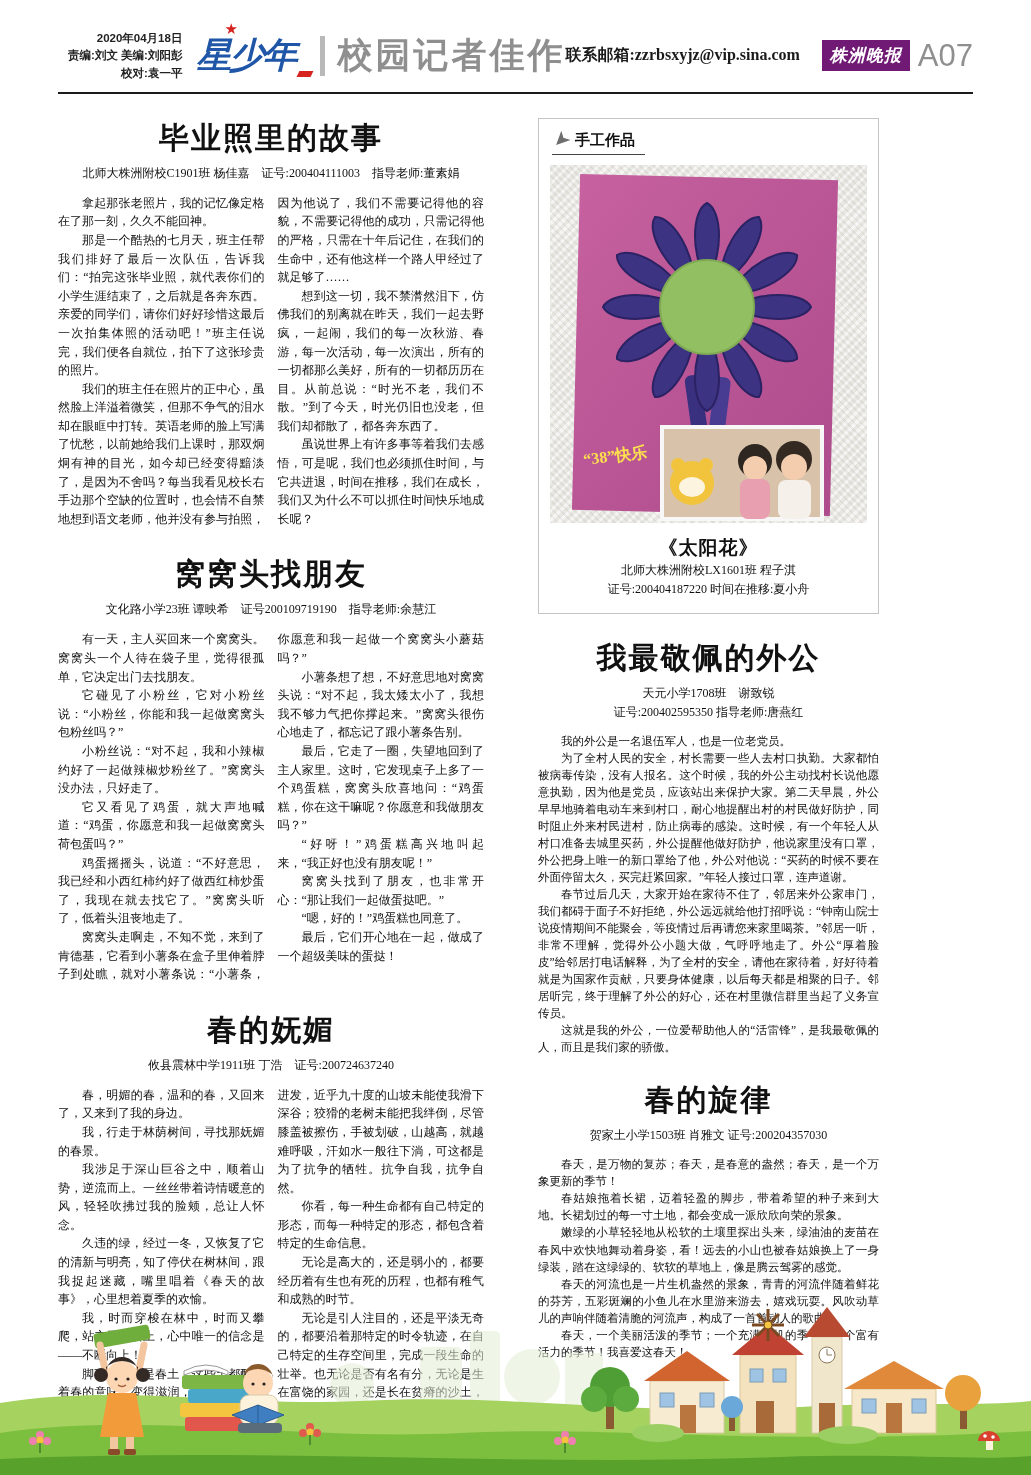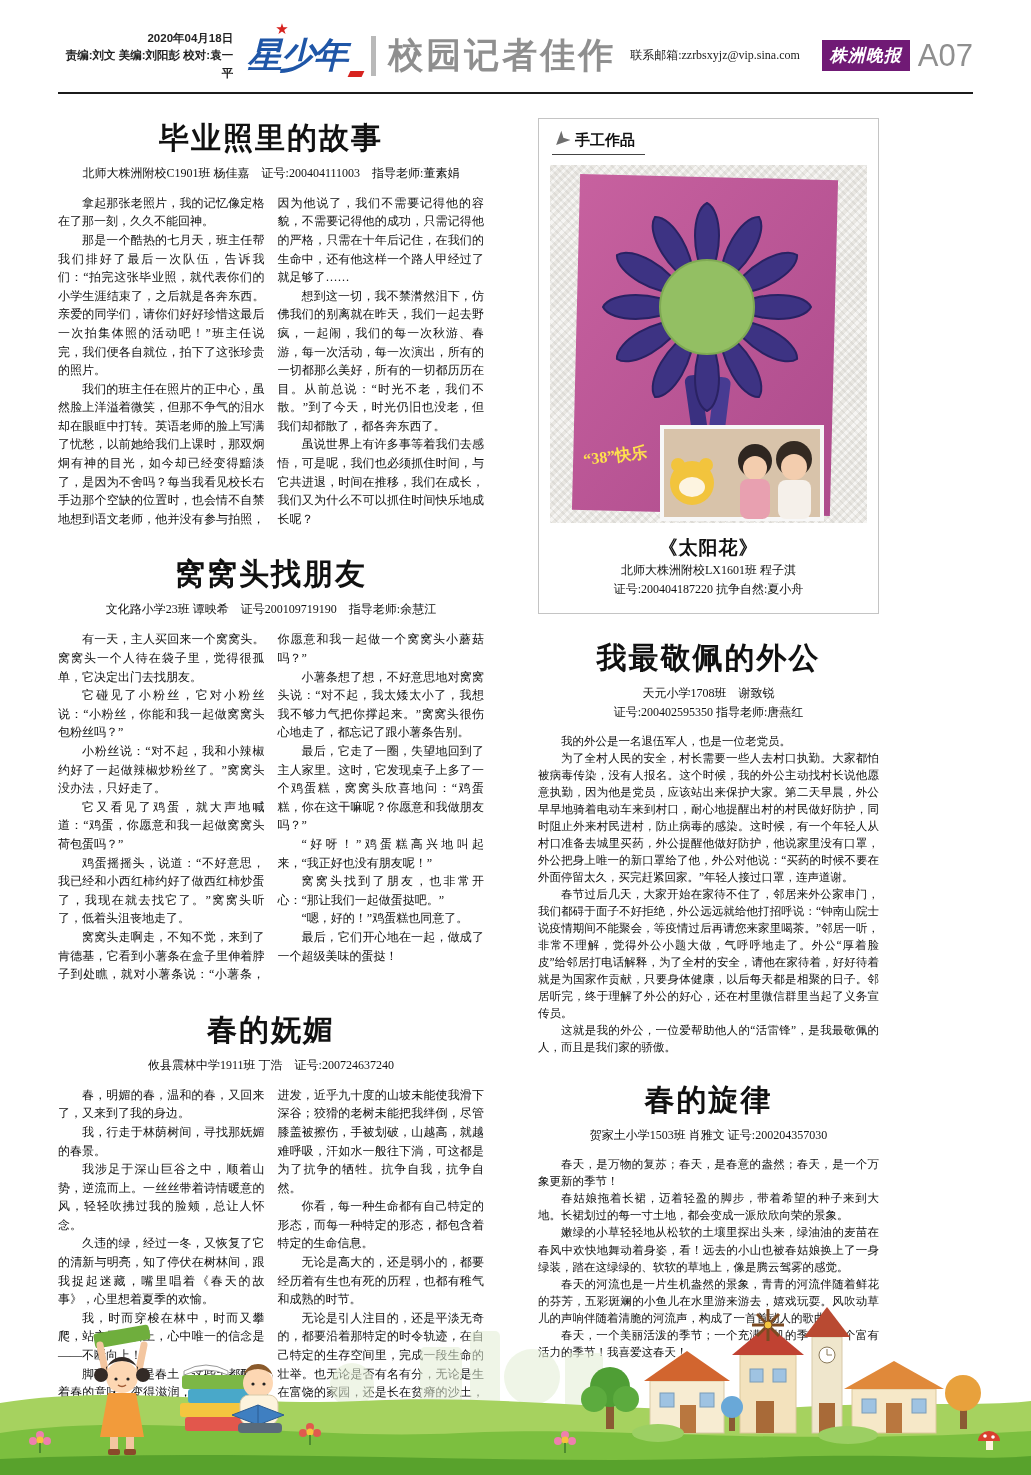--- a/index.html
+++ b/index.html
@@ -11,21 +11,21 @@
                font-family:"Liberation Sans","DejaVu Sans",sans-serif;font-weight:bold;}
   .logo{position:relative;margin-left:14px;width:118px;flex:0 0 auto;}
   .logo .logo-text{font-size:35px;font-weight:bold;font-style:italic;color:#1f56a7;letter-spacing:-2px;
                    font-family:"Liberation Sans","DejaVu Sans",sans-serif;}
   .logo .star{position:absolute;top:-12px;left:28px;color:#d7231f;font-size:15px;font-style:normal;}
   .logo .accent{position:absolute;bottom:2px;right:2px;width:14px;height:6px;background:#d7231f;
                 transform:skewX(-25deg);}
   .head-divider{width:5px;height:40px;background:#b9b9b9;margin:0 12px 0 6px;flex:0 0 auto;}
   .section-title{font-size:35px;font-weight:bold;color:#8f8f8f;letter-spacing:3px;margin:0;flex:0 0 auto;
                  font-family:"Liberation Sans","DejaVu Sans",sans-serif;}
-  .contact{font-size:12px;font-weight:normal;color:#1a1a1a;margin-left:14px;flex:0 0 auto;}
+  .contact{font-size:16px;font-weight:bold;color:#1a1a1a;flex:0 0 auto;}
   .brand{margin-left:22px;background:#701a75;color:#fff;font-weight:bold;font-style:italic;
          font-size:17px;padding:4px 8px;letter-spacing:1px;flex:0 0 auto;}
   .page-number{font-size:31px;color:#8f8f8f;margin-left:8px;flex:0 0 auto;
                font-family:"Liberation Sans","DejaVu Sans",sans-serif;}
   .header-rule{margin:10px 58px 0 58px;border-bottom:2px solid #1b1b1b;}
   
   .main{display:flex;gap:54px;padding:24px 58px 0 58px;}
   .col-left{flex:0 0 426px;}
   .col-right{flex:0 0 341px;}
   h2.article-title{font-size:30px;font-weight:700;text-align:center;margin:0 0 6px 0;letter-spacing:2px;}
@@ -180,21 +180,21 @@
               <rect x="190" y="314" width="30" height="40" rx="8" fill="#e8a0b0"></rect>
               <circle cx="244" cy="294" r="18" fill="#342a22"></circle>
               <circle cx="244" cy="302" r="13" fill="#f3cdae"></circle>
               <rect x="228" y="315" width="33" height="39" rx="8" fill="#f5f0ea"></rect>
             </g>
           </svg>
         </div>
 
         <div class="caption-title">《太阳花》</div>
         <div class="caption-line">北师大株洲附校LX1601班 程子淇</div>
-        <div class="caption-line">证号:200404187220 抗争自然:夏小舟</div>
+        <div class="caption-line">证号:200404187220 时间在推移:夏小舟</div>
       </div>
 
       <article>
         <h2 class="article-title">我最敬佩的外公</h2>
         <p class="byline" style="margin-bottom:2px">天元小学1708班　谢致锐</p>
         <p class="byline">证号:200402595350 指导老师:唐燕红</p>
         <div class="article-body">
           <p>我的外公是一名退伍军人，也是一位老党员。</p>
           <p>为了全村人民的安全，村长需要一些人去村口执勤。大家都怕被病毒传染，没有人报名。这个时候，我的外公主动找村长说他愿意执勤，因为他是党员，应该站出来保护大家。第二天早晨，外公早早地骑着电动车来到村口，耐心地提醒出村的村民做好防护，同时阻止外来村民进村，防止病毒的感染。这时候，有一个年轻人从村口准备去城里买药，外公提醒他做好防护，他说家里没有口罩，外公把身上唯一的新口罩给了他，外公对他说：“买药的时候不要在外面停留太久，买完赶紧回家。”年轻人接过口罩，连声道谢。</p>
           <p>春节过后几天，大家开始在家待不住了，邻居来外公家串门，我们都碍于面子不好拒绝，外公远远就给他打招呼说：“钟南山院士说疫情期间不能聚会，等疫情过后再请您来家里喝茶。”邻居一听，非常不理解，觉得外公小题大做，气呼呼地走了。外公“厚着脸皮”给邻居打电话解释，为了全村的安全，请他在家待着，好好待着就是为国家作贡献，只要身体健康，以后每天都是相聚的日子。邻居听完，终于理解了外公的好心，还在村里微信群里当起了义务宣传员。</p>

